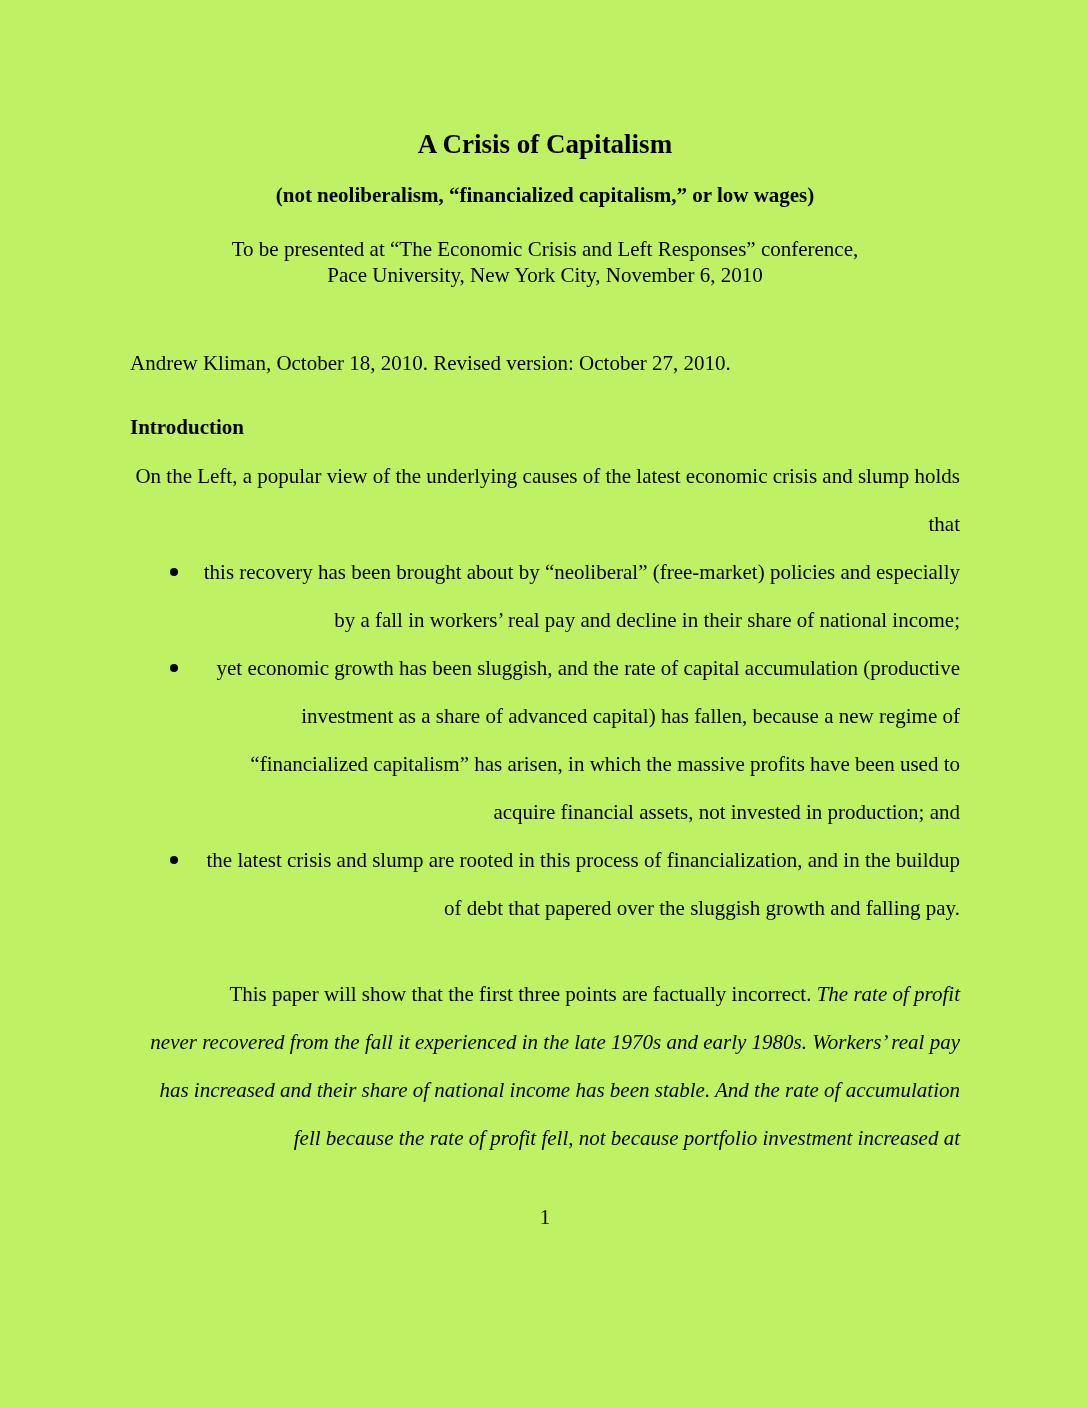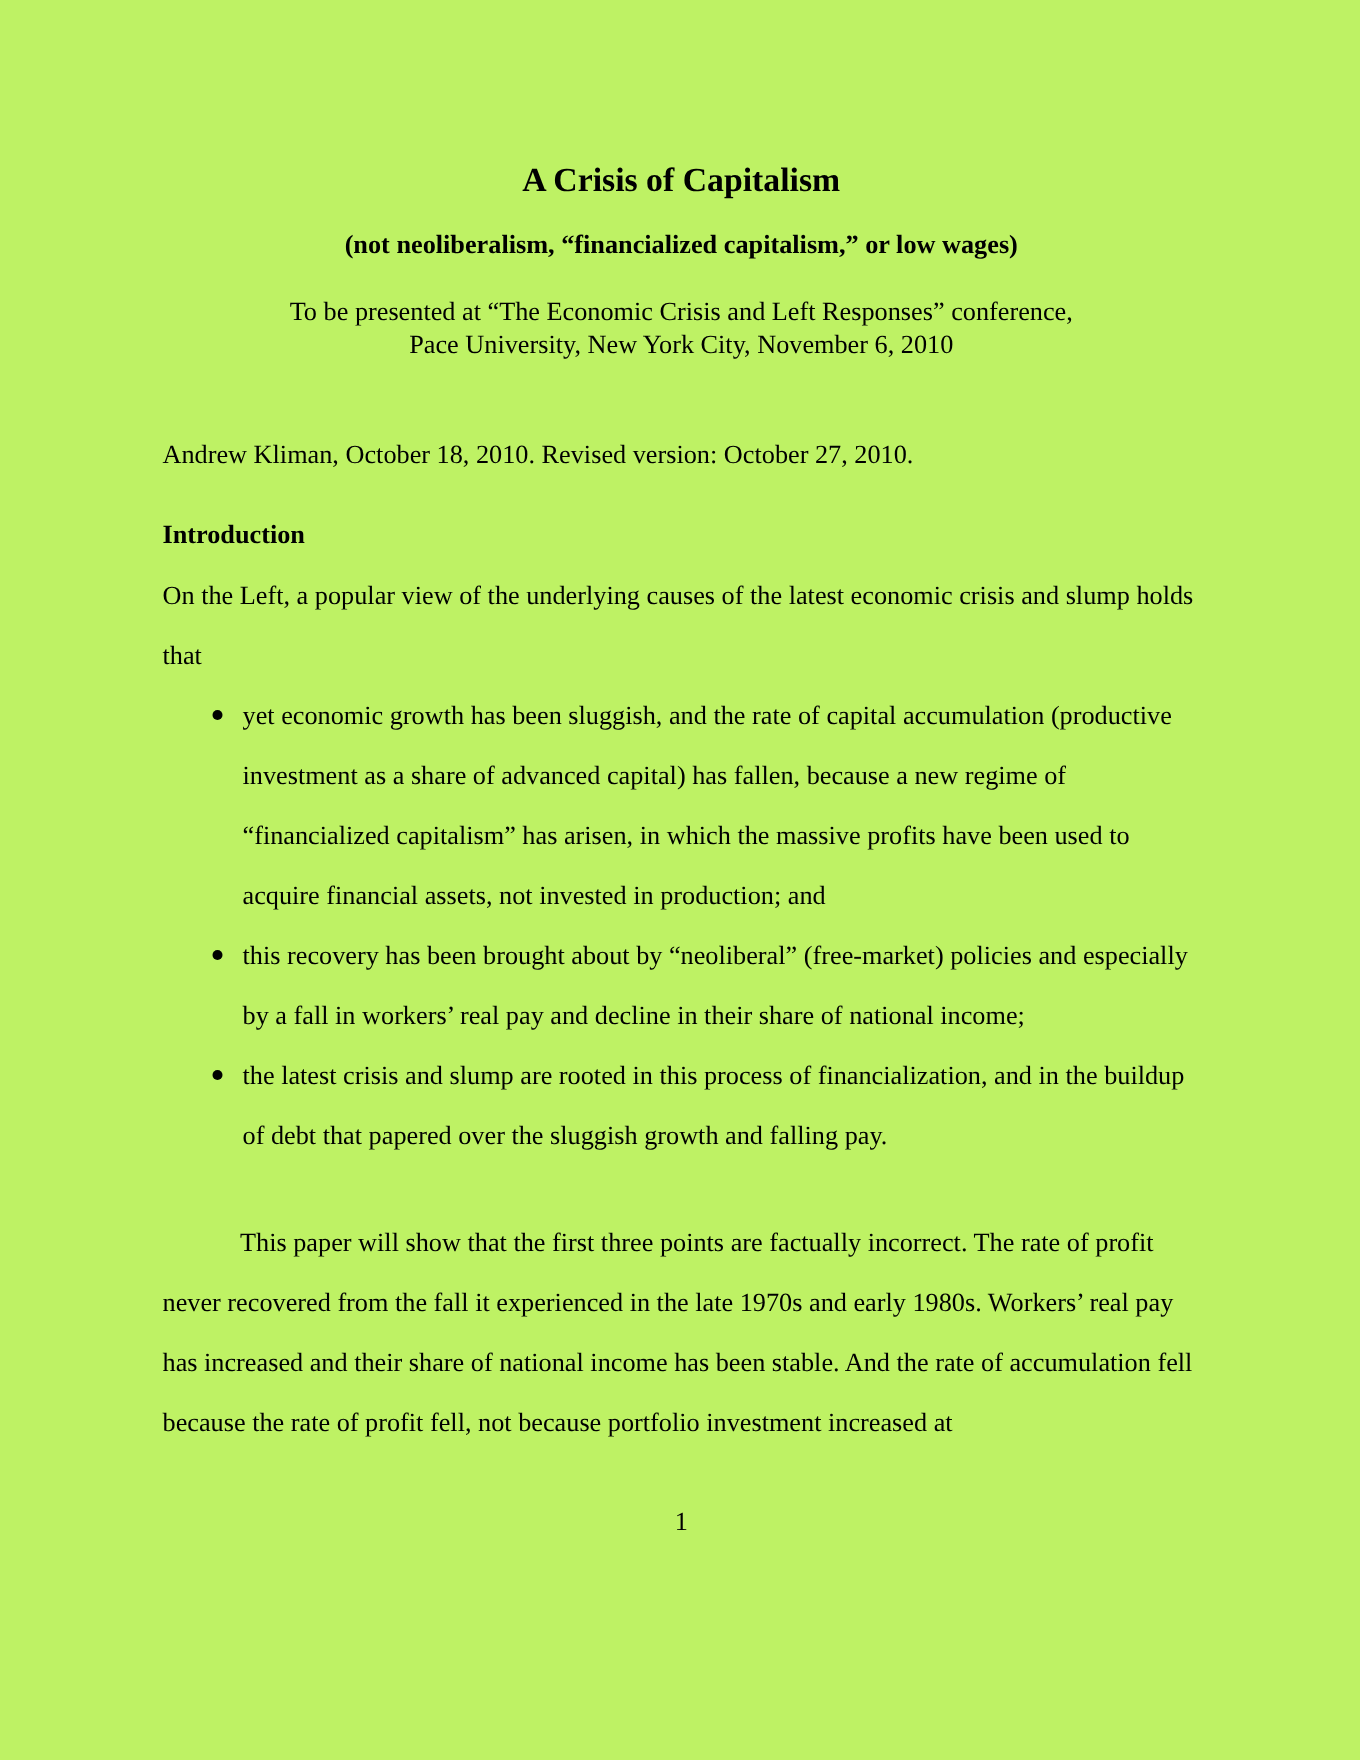--- a/index.html
+++ b/index.html
@@ -43,20 +43,21 @@
     line-height: 26px;
   }
   .section-heading {
     margin-top: 38px;
     font-weight: bold;
     text-align: left;
     line-height: 26px;
   }
   .body-text {
     line-height: 48px;
+    text-align: right;
   }
   .intro-paragraph {
     margin-top: 12px;
   }
   .bullet-list {
     margin: 0;
     padding: 0 0 0 40px;
     list-style: none;
   }
   .bullet-item {
@@ -70,20 +71,21 @@
     width: 8px;
     height: 8px;
     border-radius: 50%;
     background: #000000;
   }
   .closing-paragraph {
     margin-top: 38px;
     text-indent: 62px;
   }
   .closing-paragraph .emph {
+    font-style: italic;
   }
   .page-number {
     margin-top: 42px;
     text-align: center;
     line-height: 26px;
   }
 </style>
 </head>
 <body>
 
@@ -100,25 +102,25 @@
 
   <div class="author-line">Andrew Kliman, October 18, 2010. Revised version: October 27, 2010.</div>
 
   <div class="section-heading">Introduction</div>
 
   <div class="body-text intro-paragraph">On the Left, a popular view of the underlying causes of the latest economic crisis and slump holds that</div>
 
   <ul class="bullet-list body-text">
     <li class="bullet-item">
       <span class="bullet-dot"></span>
-      <span>yet economic growth has been sluggish, and the rate of capital accumulation (productive investment as a share of advanced capital) has fallen, because a new regime of “financialized capitalism” has arisen, in which the massive profits have been used to acquire financial assets, not invested in production; and</span>
+      <span>this recovery has been brought about by “neoliberal” (free-market) policies and especially by a fall in workers’ real pay and decline in their share of national income;</span>
     </li>
     <li class="bullet-item">
       <span class="bullet-dot"></span>
-      <span>this recovery has been brought about by “neoliberal” (free-market) policies and especially by a fall in workers’ real pay and decline in their share of national income;</span>
+      <span>yet economic growth has been sluggish, and the rate of capital accumulation (productive investment as a share of advanced capital) has fallen, because a new regime of “financialized capitalism” has arisen, in which the massive profits have been used to acquire financial assets, not invested in production; and</span>
     </li>
     <li class="bullet-item">
       <span class="bullet-dot"></span>
       <span>the latest crisis and slump are rooted in this process of financialization, and in the buildup of debt that papered over the sluggish growth and falling pay.</span>
     </li>
   </ul>
 
   <div class="body-text closing-paragraph">
     <span>This paper will show that the first three points are factually incorrect. </span><span class="emph">The rate of profit never recovered from the fall it experienced in the late 1970s and early 1980s. Workers’ real pay has increased and their share of national income has been stable. And the rate of accumulation fell because the rate of profit fell, not because portfolio investment increased at</span>
   </div>

